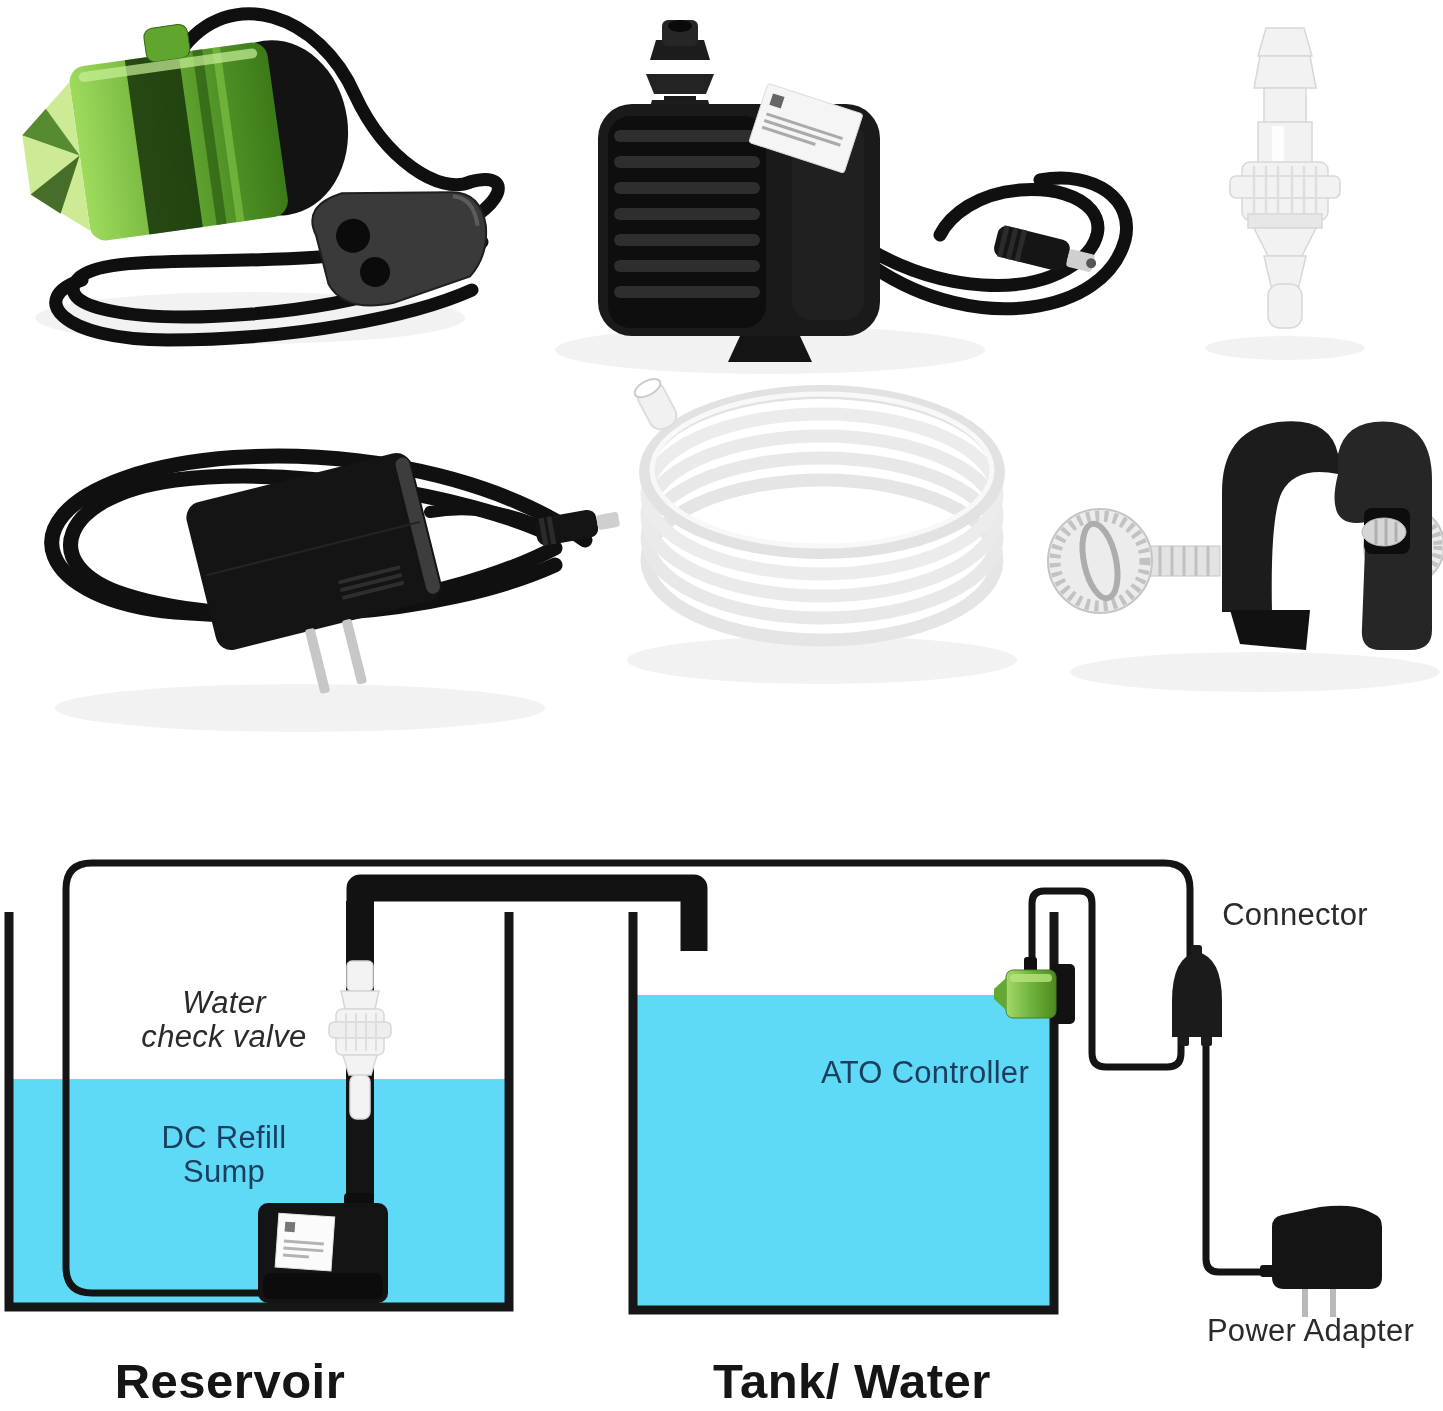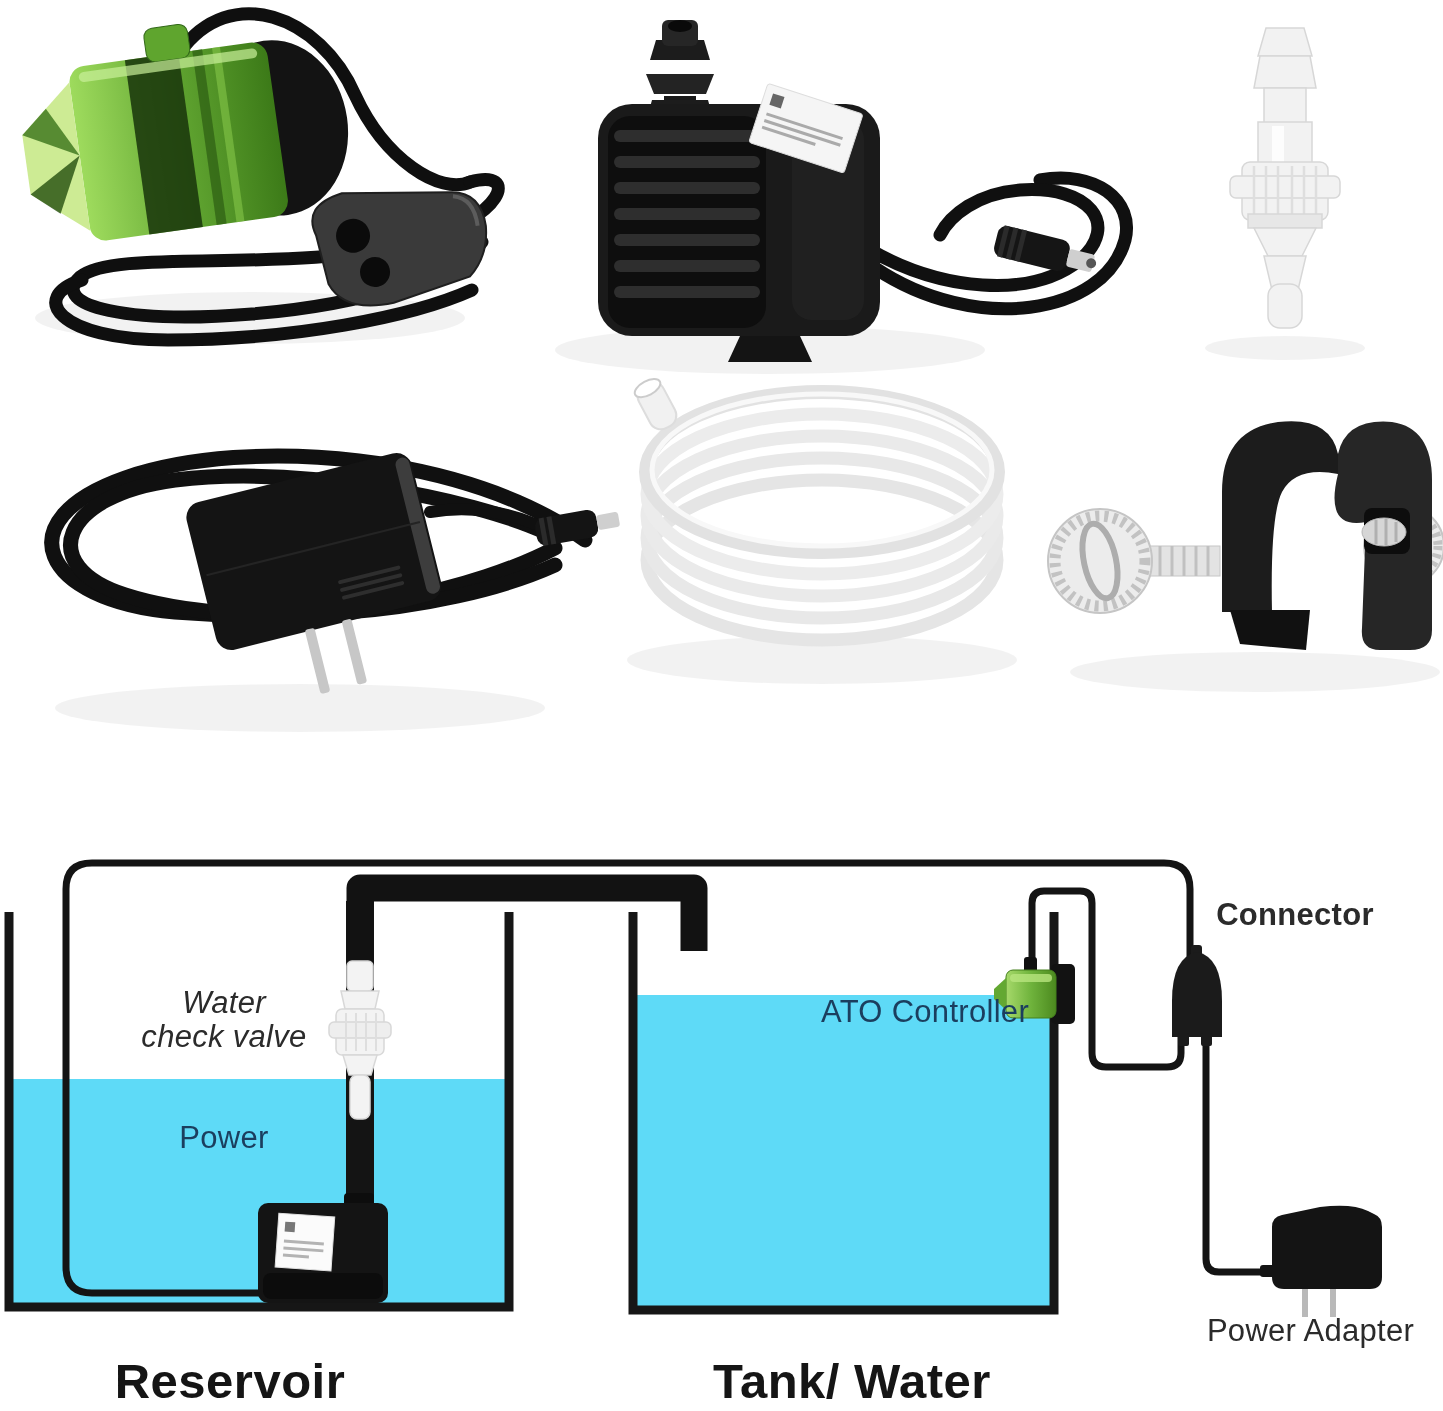--- a/index.html
+++ b/index.html
@@ -266,28 +266,29 @@
       <rect x="1330" y="448" width="6" height="28" fill="#b9b9b9"></rect>
     </g>
   </svg>
 
   <div class="lbl lbl-small" style="left:54px;top:986px;width:340px;font-style:italic;">
     <span>Water</span>
     <span>check valve</span>
   </div>
 
   <div class="lbl lbl-small lbl-navy" style="left:94px;top:1121px;width:260px;">
-    <span>Power</span>
-  </div>
-
-  <div class="lbl lbl-small lbl-navy" style="left:765px;top:995px;width:320px;">
+    <span>DC Refill</span>
+    <span>Sump</span>
+  </div>
+
+  <div class="lbl lbl-small lbl-navy" style="left:765px;top:1056px;width:320px;">
     <span>ATO Controller</span>
   </div>
 
-  <div class="lbl lbl-small" style="left:1185px;top:898px;width:220px;font-weight:bold;">
+  <div class="lbl lbl-small" style="left:1185px;top:898px;width:220px;">
     <span>Connector</span>
   </div>
 
   <div class="lbl lbl-small" style="left:1178px;top:1314px;width:265px;">
     <span>Power Adapter</span>
   </div>
 
   <div class="lbl lbl-big" style="left:70px;top:1355px;width:320px;">
     <span>Reservoir</span>
   </div>

